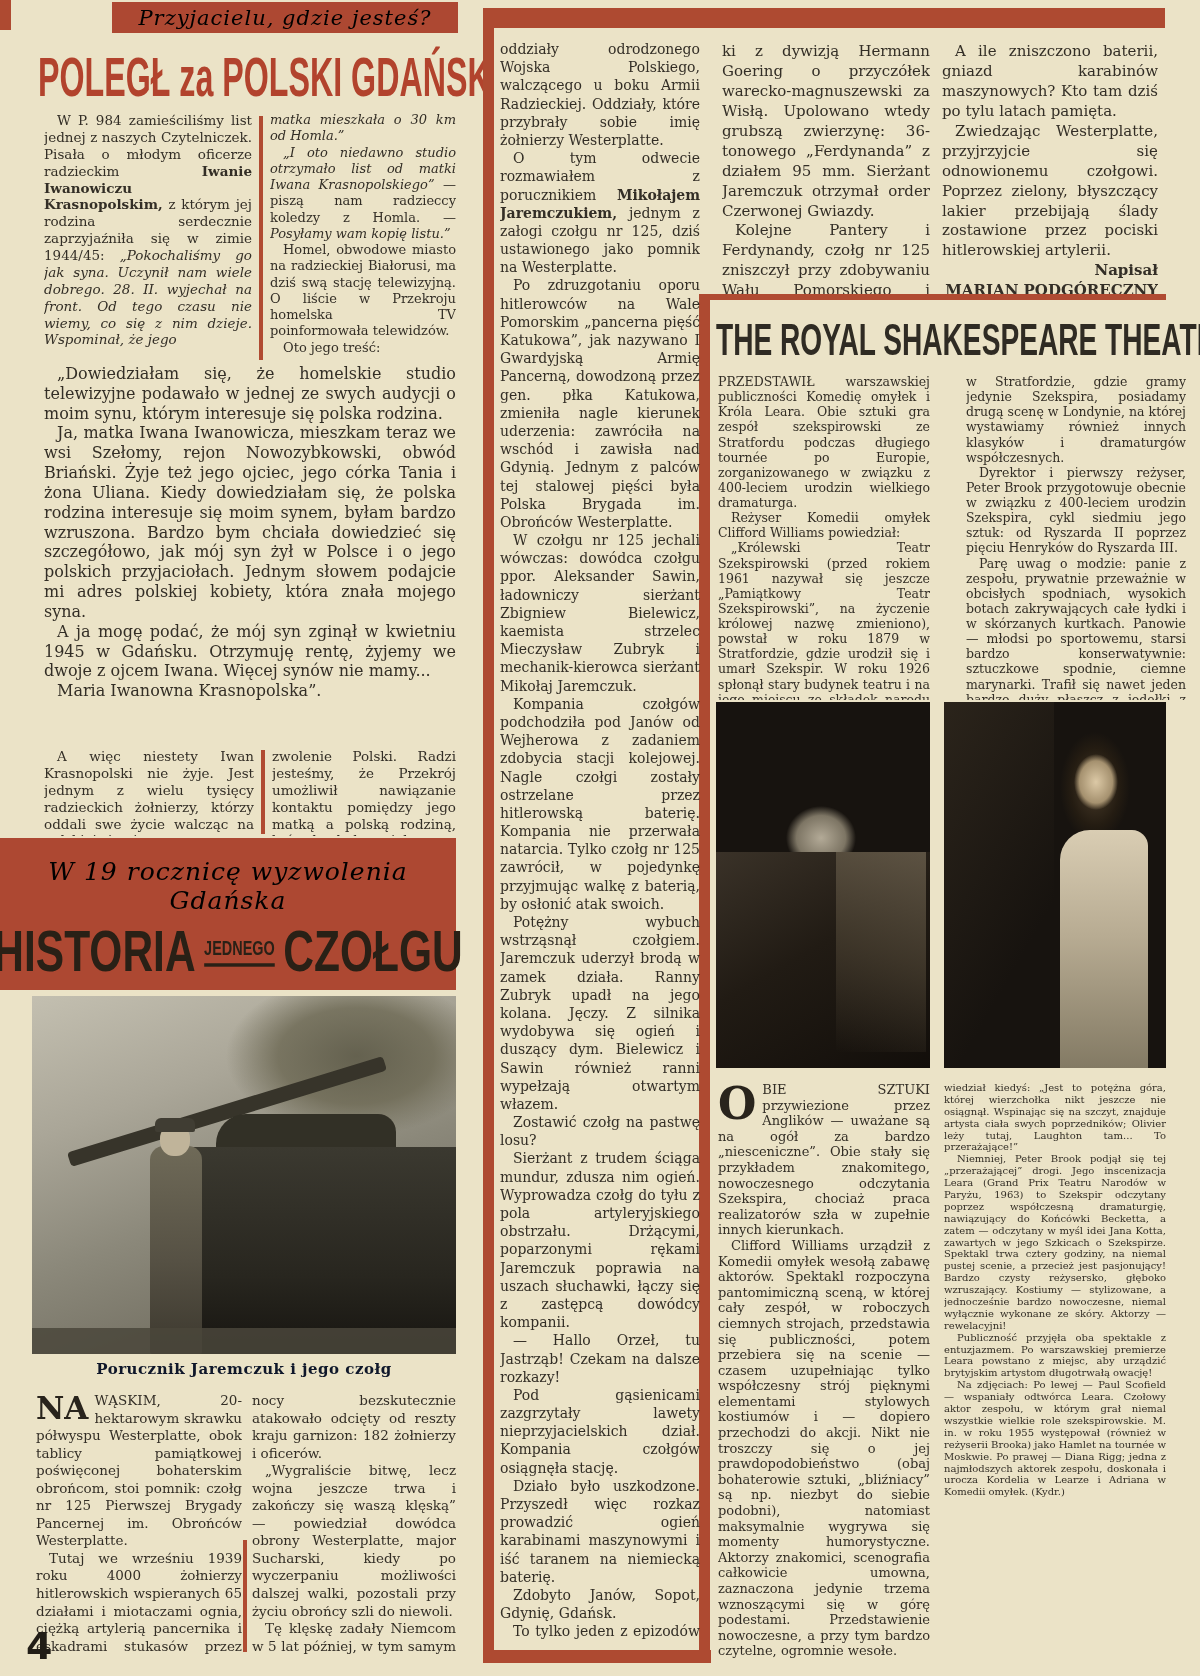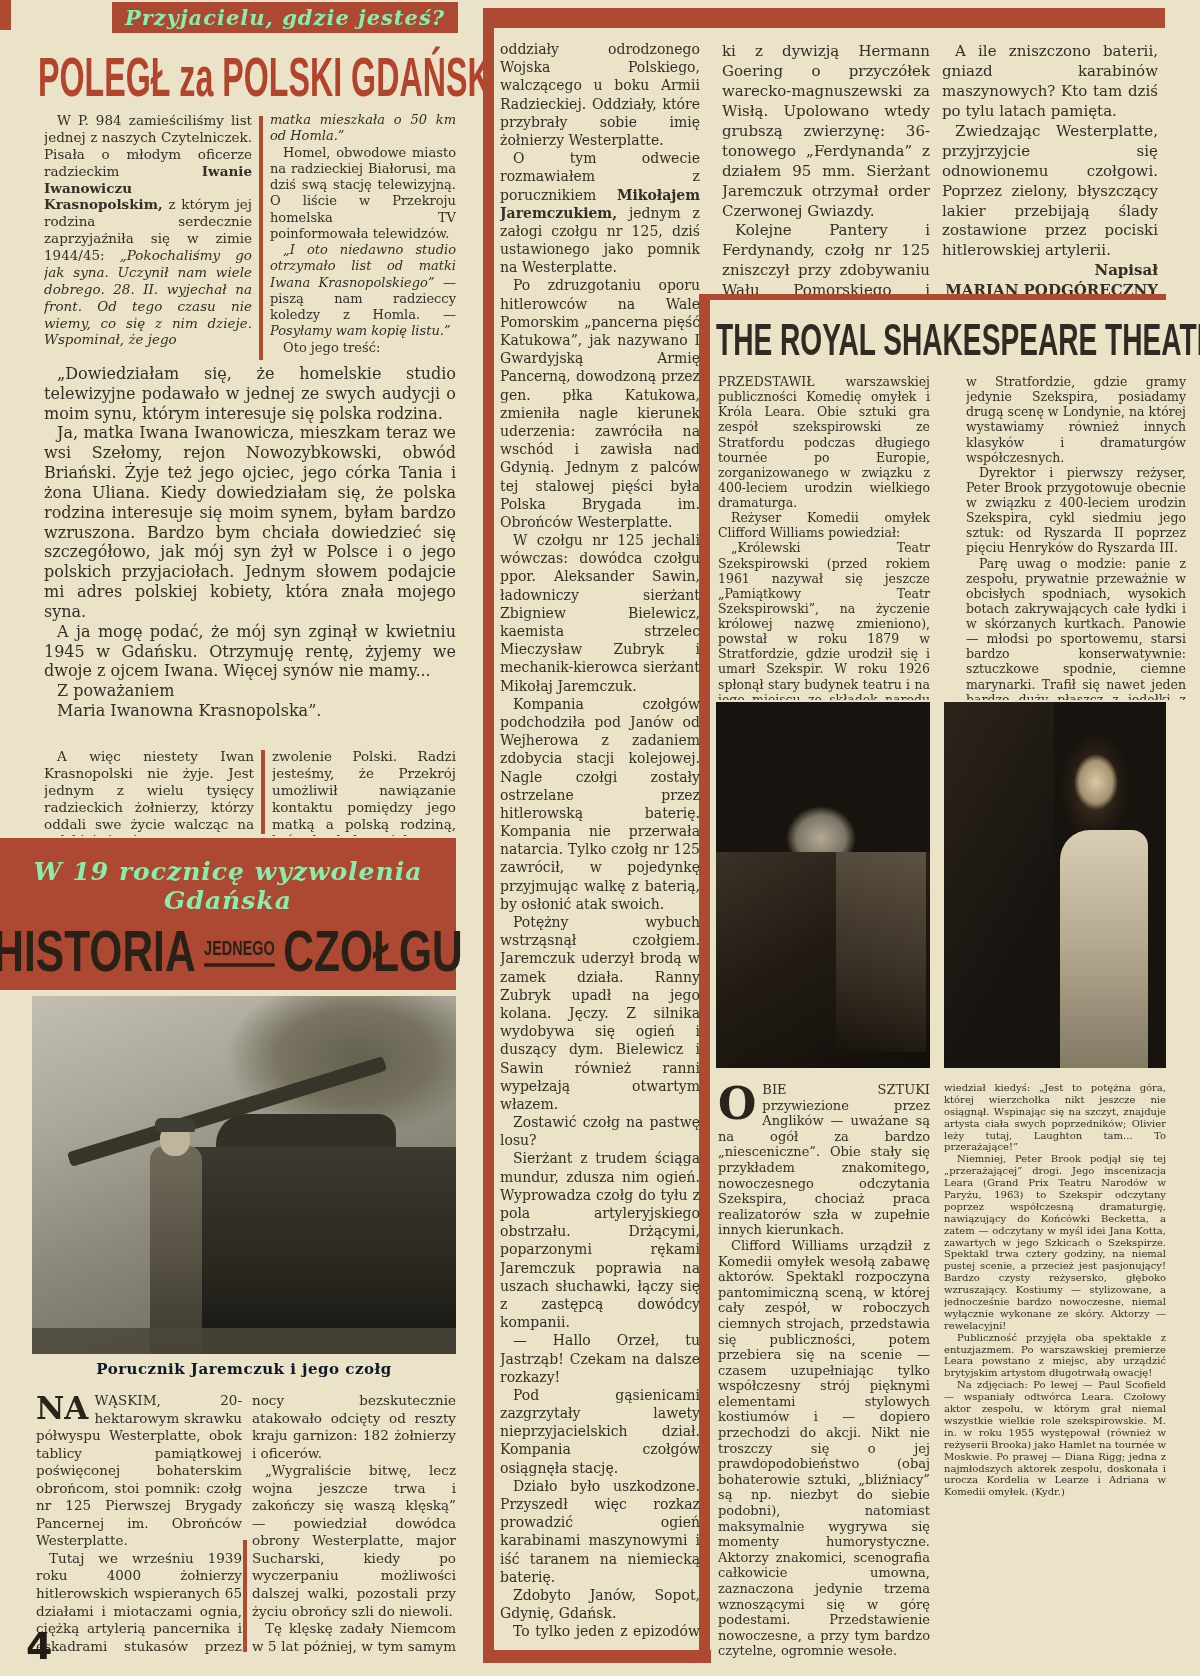--- a/index.html
+++ b/index.html
@@ -11,21 +11,21 @@
   .para{margin:0;text-indent:13px;}
   .noindent .para:first-child{text-indent:0;}
   .para.center{text-align:right;text-indent:0;}
   span.i{font-style:italic;}
   span.b{font-weight:bold;}
   .rule-v{position:absolute;width:4px;background:#b04b32;}
   
   .corner-mark{position:absolute;left:0;top:0;width:11px;height:30px;background:#ae4a31;}
   #banner-top{position:absolute;left:112px;top:2px;width:346px;height:31px;background:#ad4832;
       display:flex;align-items:center;justify-content:center;}
-  .script{font-family:"DejaVu Serif",serif;font-style:italic;font-weight:bold;color:#86efac;}
+  .script{font-family:"DejaVu Serif",serif;font-style:italic;font-weight:normal;color:#000000;}
   #banner-top .script{font-size:21px;letter-spacing:1px;}
   #headline-polegl{position:absolute;left:38px;top:44px;margin:0;white-space:nowrap;
       font-family:"Liberation Sans",sans-serif;font-weight:bold;font-size:46px;color:#b2432d;
       transform:scale(0.70,1.22);transform-origin:left top;letter-spacing:0px;}
   #headline-theatre{position:absolute;left:716px;top:316px;margin:0;white-space:nowrap;
       font-family:"Liberation Sans",sans-serif;font-weight:bold;font-size:38px;color:#2f2b23;
       transform:scale(0.74,1.15);transform-origin:left top;}
   #banner-tank{position:absolute;left:0;top:838px;width:456px;height:152px;background:#ad4832;}
   #banner-tank .script{display:block;text-align:center;font-size:25px;margin-top:19px;letter-spacing:1px;}
   #banner-tank .title-row{display:flex;align-items:center;justify-content:center;margin-top:8px;
@@ -116,33 +116,32 @@
   <h1 id="headline-polegl">POLEGŁ za POLSKI GDAŃSK</h1>
 
   <div class="col" id="a1-col-a">
     <div>
         <p class="para"><span>W P. 984 zamieściliśmy list jednej z naszych Czytelniczek. Pisała o młodym oficerze radzieckim </span><span class="b">Iwanie Iwanowiczu Krasnopolskim,</span><span> z którym jej rodzina serdecznie zaprzyjaźniła się w zimie 1944/45: </span><span class="i">„Pokochaliśmy go jak syna. Uczynił nam wiele dobrego. 28. II. wyjechał na front. Od tego czasu nie wiemy, co się z nim dzieje. Wspominał, że jego</span></p>
       </div>
   </div>
   <div class="rule-v" id="a1-rule1"></div>
   <div class="col noindent" id="a1-col-b">
     <div>
-        <p class="para"><span class="i">matka mieszkała o 50 km od Homla.”</span></p>
+        <p class="para"><span class="i">matka mieszkała o 30 km od Homla.”</span></p>
+        <p class="para"><span class="i">„I oto niedawno studio otrzymało list od matki Iwana Krasnopolskiego”</span><span> — piszą nam radzieccy koledzy z Homla. — </span><span class="i">Posyłamy wam kopię listu.”</span></p>
         <p class="para">Homel, obwodowe miasto na radzieckiej Białorusi, ma dziś swą stację telewizyjną. O liście w Przekroju homelska TV poinformowała telewidzów.</p>
-        <p class="para"><span class="i">„I oto niedawno studio otrzymało list od matki Iwana Krasnopolskiego”</span><span> — piszą nam radzieccy koledzy z Homla. — </span><span class="i">Posyłamy wam kopię listu.”</span></p>
         <p class="para">Oto jego treść:</p>
       </div>
   </div>
 
   <div class="col" id="a1-letter">
     <div>
         <p class="para">„Dowiedziałam się, że homelskie studio telewizyjne podawało w jednej ze swych audycji o moim synu, którym interesuje się polska rodzina.</p>
         <p class="para">Ja, matka Iwana Iwanowicza, mieszkam teraz we wsi Szełomy, rejon Nowozybkowski, obwód Briański. Żyje też jego ojciec, jego córka Tania i żona Uliana. Kiedy dowiedziałam się, że polska rodzina interesuje się moim synem, byłam bardzo wzruszona. Bardzo bym chciała dowiedzieć się szczegółowo, jak mój syn żył w Polsce i o jego polskich przyjaciołach. Jednym słowem podajcie mi adres polskiej kobiety, która znała mojego syna.</p>
         <p class="para">A ja mogę podać, że mój syn zginął w kwietniu 1945 w Gdańsku. Otrzymuję rentę, żyjemy we dwoje z ojcem Iwana. Więcej synów nie mamy...</p>
-        <p class="para">Z poważaniem</p>
         <p class="para">Maria Iwanowna Krasnopolska”.</p>
       </div>
   </div>
 
   <div class="col" id="a1-col-c">
     <div>
         <p class="para">A więc niestety Iwan Krasnopolski nie żyje. Jest jednym z wielu tysięcy radzieckich żołnierzy, którzy oddali swe życie walcząc na polskiej ziemi o wy-</p>
       </div>
   </div>
   <div class="rule-v" id="a1-rule2"></div>

